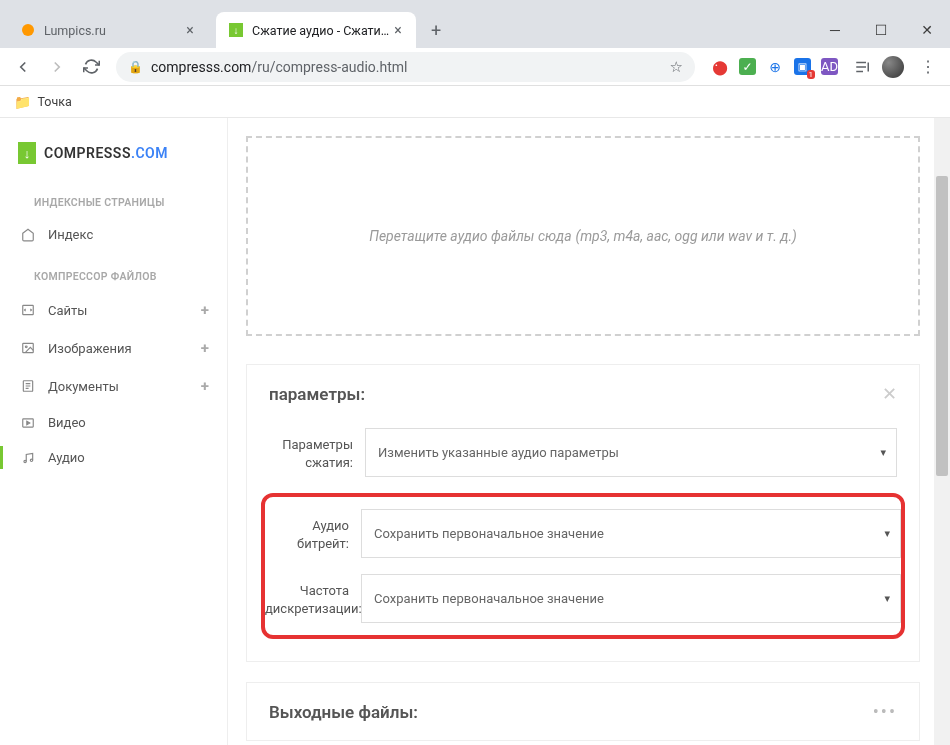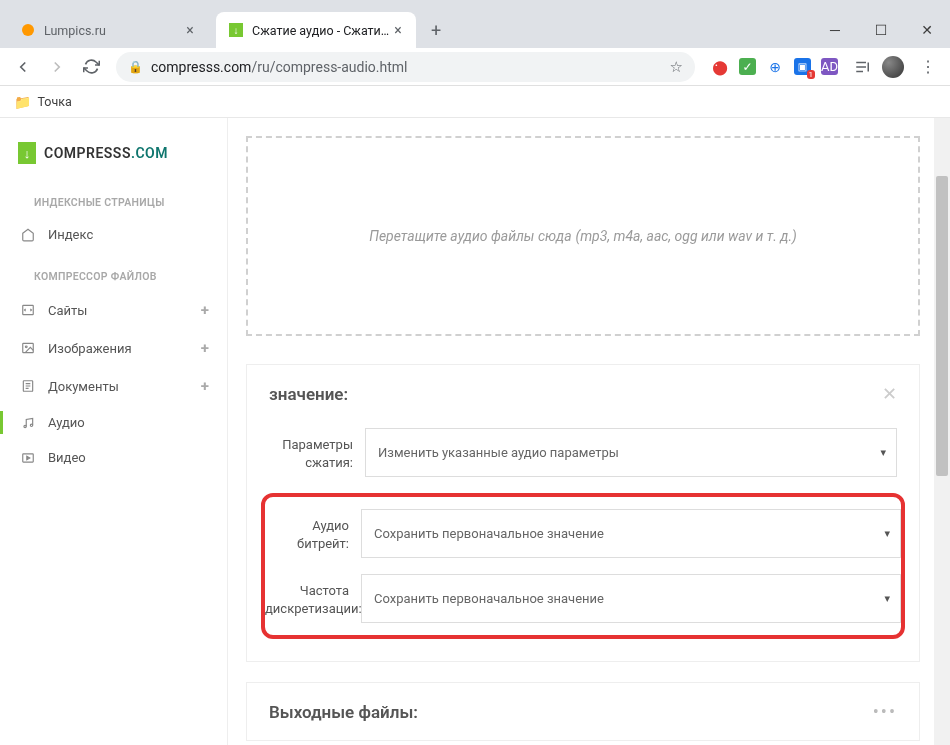--- a/index.html
+++ b/index.html
@@ -37,21 +37,21 @@
 
 .page { display: flex; height: calc(745px - 48px - 38px - 32px); position: relative; }
 .scroll-track { position: absolute; right: 0; top: 0; bottom: 0; width: 16px; background: #f1f1f1; }
 .scroll-thumb { position: absolute; right: 2px; width: 12px; background: #c1c1c1; border-radius: 2px; top: 58px; height: 300px; }
 
 
 .sidebar { width: 228px; border-right: 1px solid #eee; padding: 24px 0 0 0; }
 .logo-wrap { padding: 0 18px 24px 18px; display: flex; align-items: center; gap: 8px; }
 .logo-sq { width: 18px; height: 22px; background: #78c832; display: flex; align-items: center; justify-content: center; color: #fff; font-size: 13px; font-weight: bold; }
 .logo-txt { font-size: 14px; letter-spacing: 0.5px; color: #333; font-weight: 600; }
-.logo-txt .com { color: #0f766e; }
+.logo-txt .com { color: #3b82f6; }
 .sb-head { padding: 8px 34px; font-size: 10.5px; color: #a8a8a8; letter-spacing: 0.3px; font-weight: 600; }
 .sb-item { padding: 10px 18px; display: flex; align-items: center; font-size: 13px; color: #555; position: relative; }
 .sb-item .sb-ic { width: 20px; margin-right: 10px; color: #888; display: flex; align-items: center; justify-content: center; font-size: 13px; }
 .sb-item .plus { margin-left: auto; color: #aaa; font-size: 15px; font-weight: bold; }
 .sb-item.active::before { content: ""; position: absolute; left: 0; top: 6px; bottom: 6px; width: 3px; background: #78c832; }
 
 
 .main { flex: 1; padding: 18px 30px 0 18px; background: #fff; overflow: hidden; }
 .dropzone { border: 2px dashed #d0d0d0; height: 200px; display: flex; flex-direction: row; align-items: center; justify-content: center; color: #9a9a9a; font-style: italic; font-size: 14px; gap: 4px; margin-bottom: 28px; }
 .panel { border: 1px solid #eee; margin-bottom: 20px; }
@@ -176,50 +176,50 @@
     <div class="sb-item">
       <span class="sb-ic">
           <svg width="14" height="14" viewBox="0 0 24 24" fill="none" stroke="currentColor" stroke-width="2">
             <rect x="4" y="3" width="16" height="18" rx="1"></rect>
             <path d="M8 8h8M8 12h8M8 16h5"></path>
           </svg>
         </span>
       <span>Документы</span>
       <span class="plus">+</span>
     </div>
+    <div class="sb-item">
+      <span class="sb-ic">
+          <svg width="14" height="14" viewBox="0 0 24 24" fill="none" stroke="currentColor" stroke-width="2">
+            <rect x="3" y="5" width="18" height="14" rx="1"></rect>
+            <path d="M10 9l5 3-5 3z" fill="currentColor"></path>
+          </svg>
+        </span>
+      <span>Видео</span>
+    </div>
     <div class="sb-item active">
       <span class="sb-ic">
           <svg width="14" height="14" viewBox="0 0 24 24" fill="none" stroke="currentColor" stroke-width="2">
             <path d="M9 18V6l11-2v12"></path>
             <circle cx="7" cy="18" r="2"></circle>
             <circle cx="18" cy="16" r="2"></circle>
           </svg>
         </span>
       <span>Аудио</span>
-    </div>
-    <div class="sb-item">
-      <span class="sb-ic">
-          <svg width="14" height="14" viewBox="0 0 24 24" fill="none" stroke="currentColor" stroke-width="2">
-            <rect x="3" y="5" width="18" height="14" rx="1"></rect>
-            <path d="M10 9l5 3-5 3z" fill="currentColor"></path>
-          </svg>
-        </span>
-      <span>Видео</span>
     </div>
   </div>
 
   <div class="main">
     <div class="dropzone">
       <div>Перетащите аудио файлы сюда</div>
       <div>(mp3, m4a, aac, ogg или wav и т. д.)</div>
     </div>
 
     <div class="panel">
       <div class="panel-head">
-        <div class="panel-title">значение:</div>
+        <div class="panel-title">параметры:</div>
         <div class="panel-close">✕</div>
       </div>
       <div class="panel-body">
         <div class="row">
           <div class="row-label">Параметры сжатия:</div>
           <div class="row-field">
               <div class="sel">
                 <span>Изменить указанные аудио параметры</span>
               </div>
             </div>

